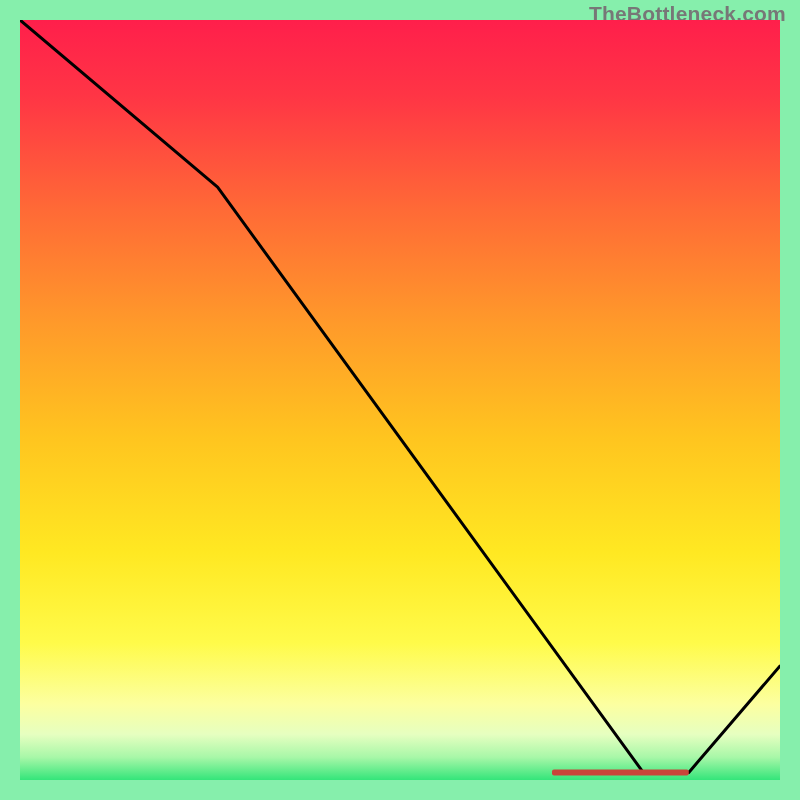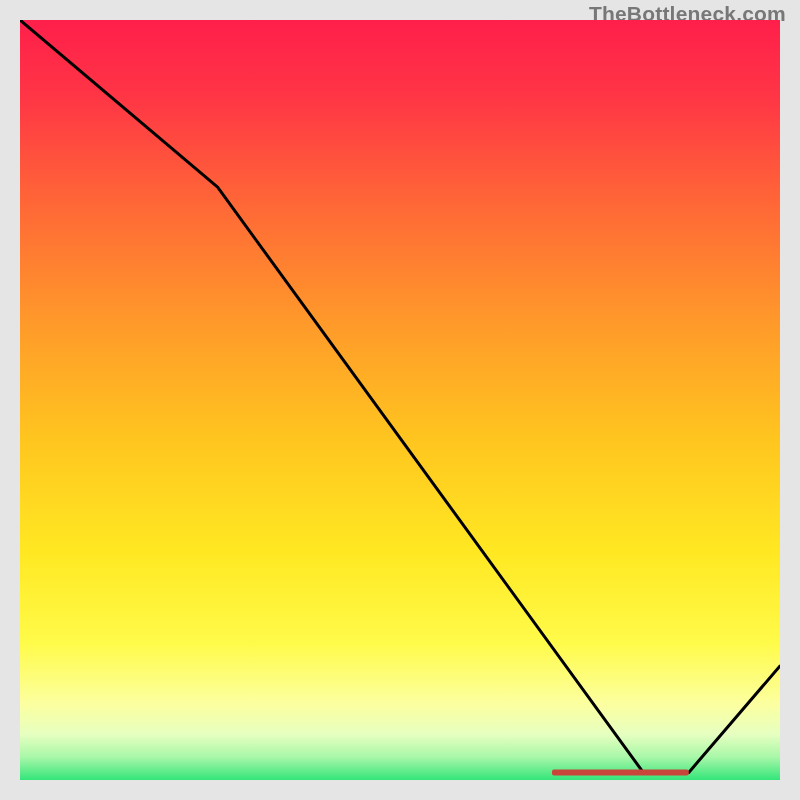--- a/index.html
+++ b/index.html
@@ -7,21 +7,21 @@
     padding: 0;
     width: 800px;
     height: 800px;
     background: #000;
     overflow: hidden;
   }
   .frame {
     position: relative;
     width: 800px;
     height: 800px;
-    background: #e5e5e5;
+    background: #86efac;
   }
   .watermark {
     position: absolute;
     top: 2px;
     right: 14px;
     color: #777;
     font-family: Arial, Helvetica, sans-serif;
     font-size: 21px;
     font-weight: 600;
     letter-spacing: 0.2px;

